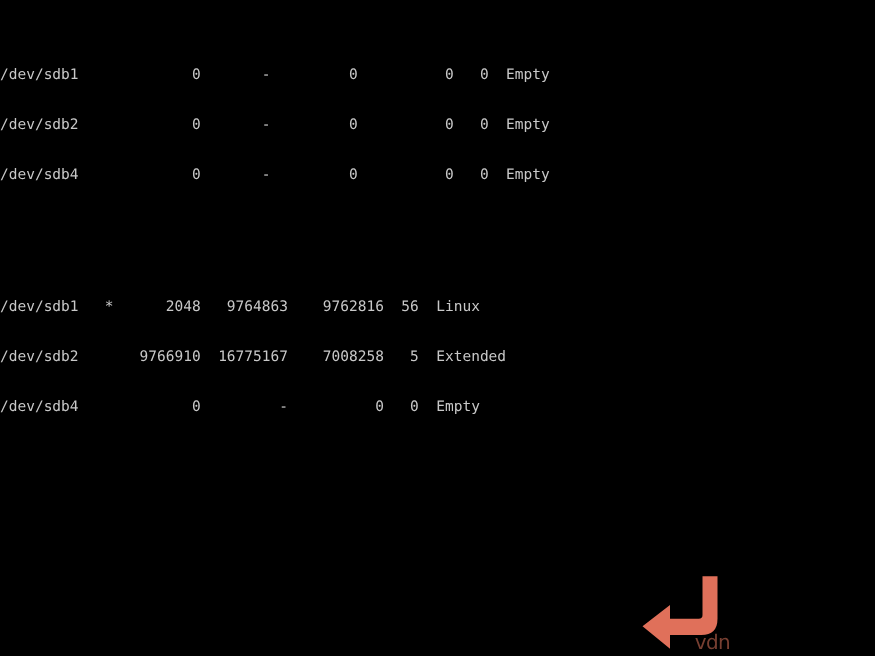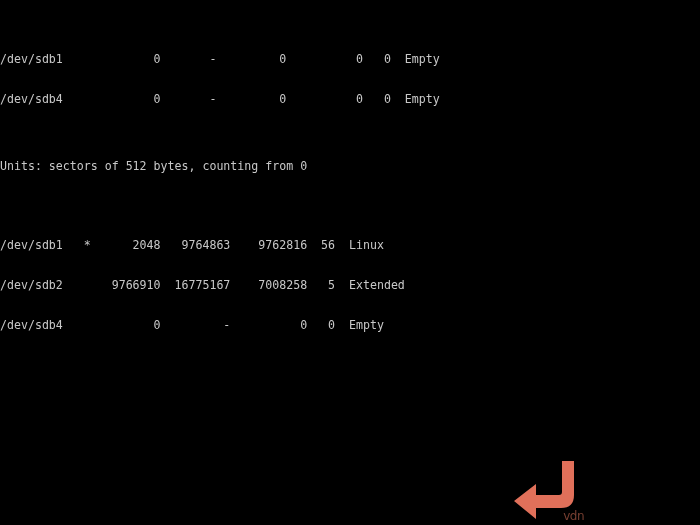--- a/index.html
+++ b/index.html
@@ -48,39 +48,39 @@
     bottom: 0px;
     width: 72px;
     height: 66px;
     pointer-events: none;
   }
   #watermark {
     position: absolute;
     right: 2px;
     bottom: 2px;
     font-family: "DejaVu Sans", "Liberation Sans", sans-serif;
-    font-size: 12px;
+    font-size: 16px;
     color: #8c4a3a;
     opacity: 0.85;
     letter-spacing: -0.5px;
   }
 </style>
 </head>
 <body>
 
 <div id="terminal">
 
   <div class="screen">
 
     
     <div class="line c-default">/dev/sdb1             0       -         0          0   0  Empty</div>
+    <div class="line c-default">/dev/sdb2             0       -         0          0   0  Empty</div>
     <div class="line c-default">/dev/sdb4             0       -         0          0   0  Empty</div>
 
     
-    <div class="line c-default">Units: sectors of 512 bytes, counting from 0</div>
     <div class="line c-default"></div>
     <div class="line c-default">/dev/sdb1   *      2048   9764863    9762816  56  Linux</div>
     <div class="line c-default">/dev/sdb2       9766910  16775167    7008258   5  Extended</div>
     <div class="line c-default">/dev/sdb4             0         -          0   0  Empty</div>
     
     
     
     
 
     

